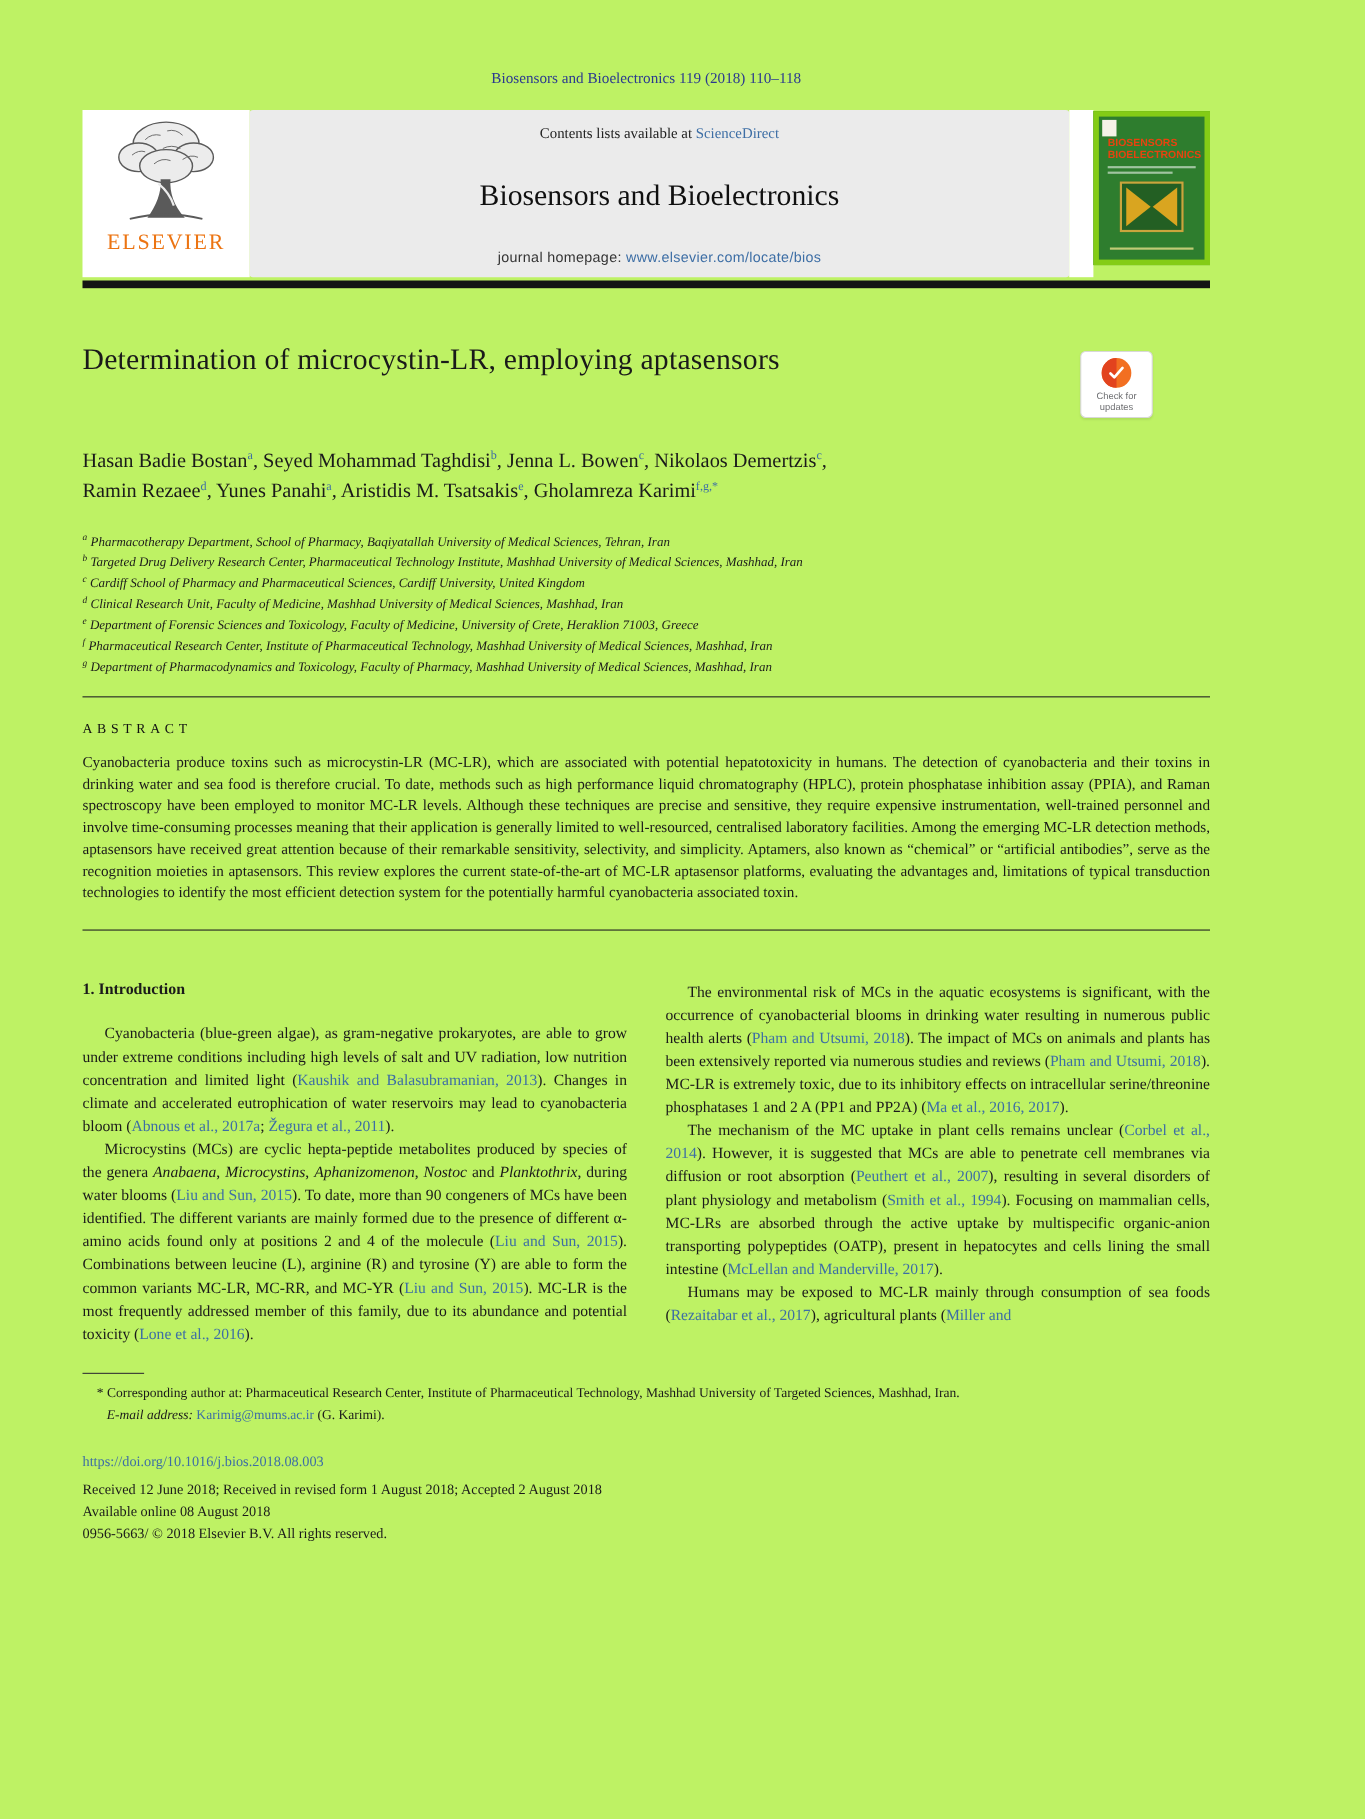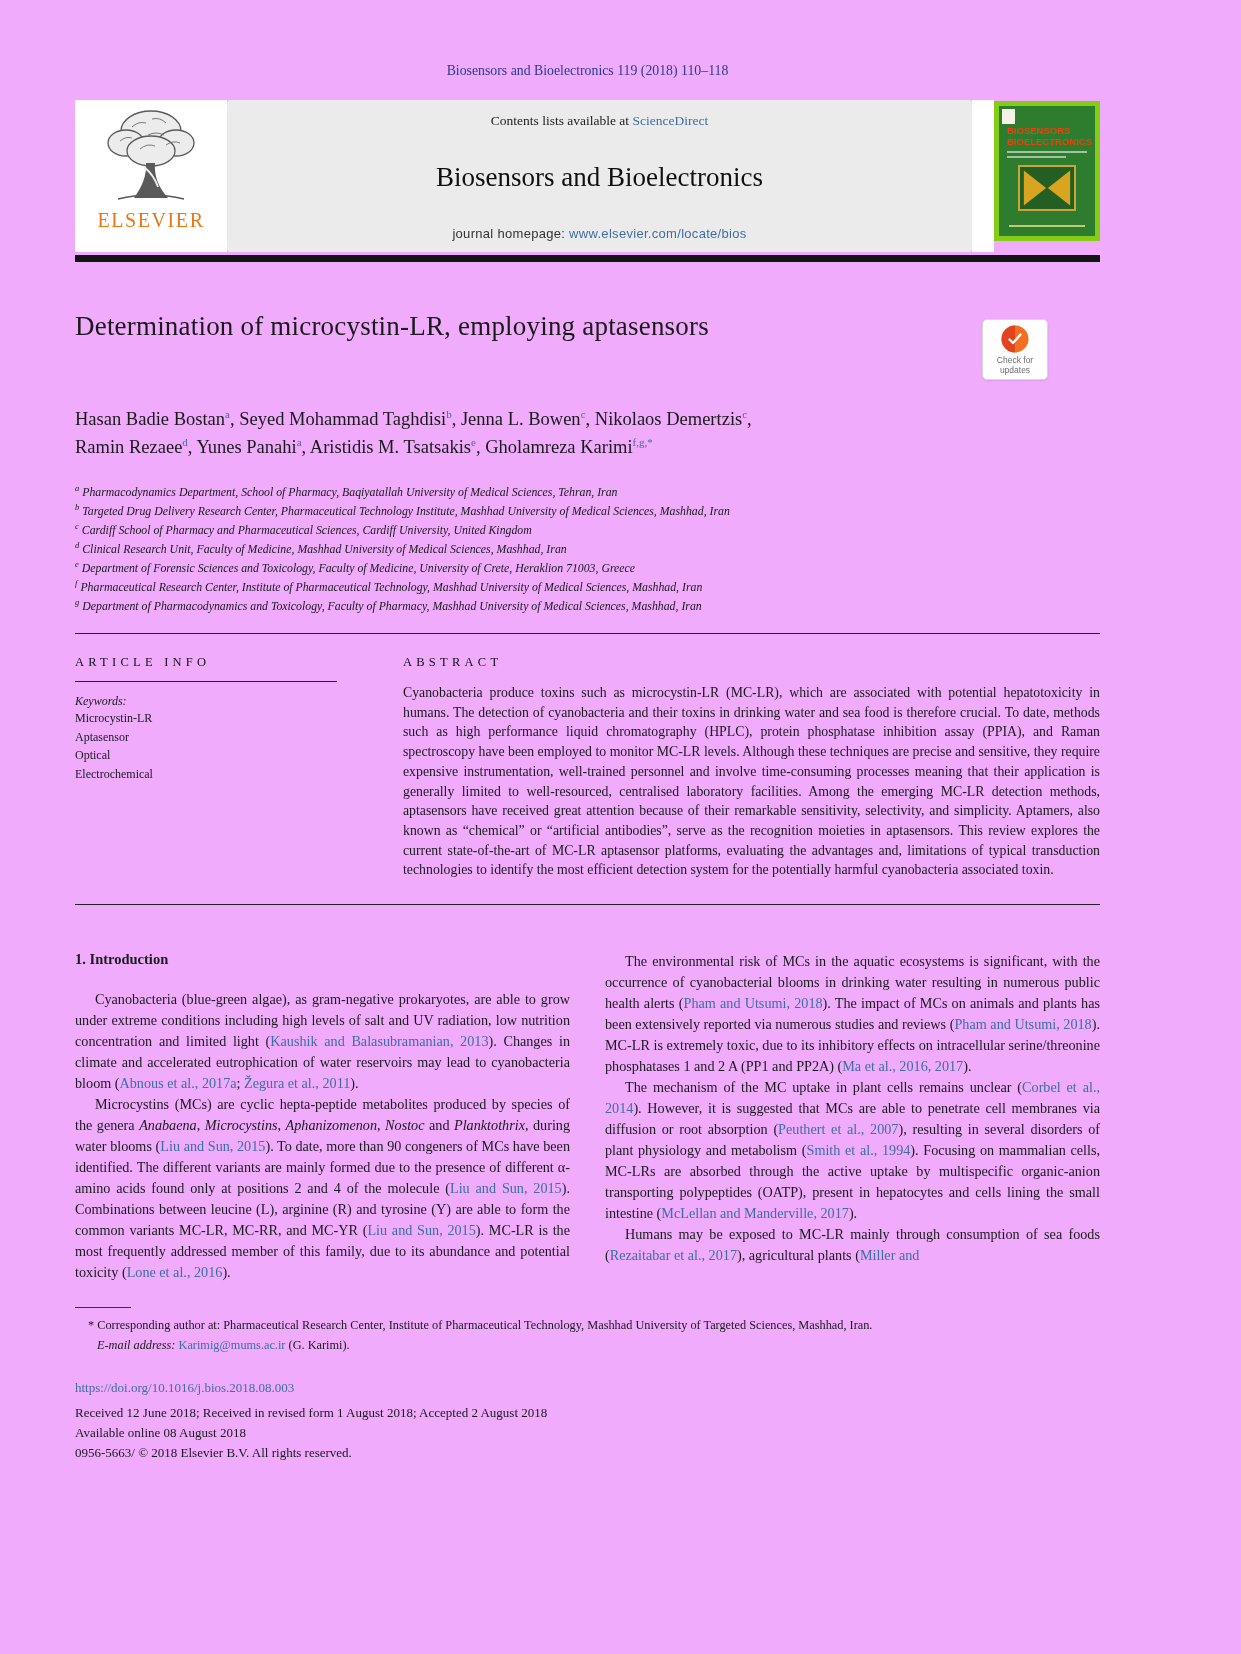--- a/index.html
+++ b/index.html
@@ -1,20 +1,20 @@
 <!DOCTYPE html>
 <html style="--link: #3d6ea5; --running-head: #2b3990; --elsevier-orange: #ec7412; --header-gray: #ebebeb; --cover-green: #2e7d2e; --cover-red: #e8430f; --bar-black: #141414;"><head>
 <meta charset="utf-8">
 <style>
   :root{
     --link:#3d6ea5; --running-head:#2b3990; --elsevier-orange:#ec7412;
     --header-gray:#ebebeb; --cover-green:#2e7d2e; --cover-red:#e8430f; --bar-black:#141414;
   }
   html,body{margin:0;padding:0;background:#ffffff;}
-  .page{width:1241px;height:1654px;background:#f0abfc;position:relative;
+  .page{width:1241px;height:1654px;background:#bef264;position:relative;
         font-family:"Liberation Serif",serif;color:#1a1a1a;overflow:hidden;}
   .content{position:absolute;left:75px;top:0;width:1025px;}
 
   .running-head{margin-top:63px;text-align:center;font-size:13.8px;color:var(--running-head,#2b3990);}
 
   .journal-header{margin-top:21px;display:flex;height:152px;}
   .h-logo{width:152px;background:#fff;display:flex;flex-direction:column;align-items:center;padding-top:5px;}
   .elsevier-word{font-size:20px;color:var(--elsevier-orange,#ec7412);letter-spacing:1.6px;margin-top:2px;font-weight:500;}
   .h-center{flex:1;background:var(--header-gray,#ebebeb);display:flex;flex-direction:column;align-items:center;
             justify-content:space-between;padding:13px 0 11px;border-radius:3px;}
@@ -148,43 +148,32 @@
         <div class="cb-text">
           <div>Check for</div>
           <div>updates</div>
         </div>
       </div>
     </div>
 
     <div class="authors"><span class="author-name">Hasan Badie Bostan</span><sup class="author-sup">a</sup><span class="author-tail">, </span><span class="author-name">Seyed Mohammad Taghdisi</span><sup class="author-sup">b</sup><span class="author-tail">, </span><span class="author-name">Jenna L. Bowen</span><sup class="author-sup">c</sup><span class="author-tail">, </span><span class="author-name">Nikolaos Demertzis</span><sup class="author-sup">c</sup><span class="author-tail">,</span><br><span class="author-name">Ramin Rezaee</span><sup class="author-sup">d</sup><span class="author-tail">, </span><span class="author-name">Yunes Panahi</span><sup class="author-sup">a</sup><span class="author-tail">, </span><span class="author-name">Aristidis M. Tsatsakis</span><sup class="author-sup">e</sup><span class="author-tail">, </span><span class="author-name">Gholamreza Karimi</span><sup class="author-sup">f,g,*</sup><span class="author-tail"></span></div>
 
     <div class="affiliations">
-        <div class="affil"><sup class="affil-sup">a</sup><span class="affil-text">Pharmacodynamics Department, School of Pharmacy, Baqiyatallah University of Medical Sciences, Tehran, Iran</span></div>
+        <div class="affil"><sup class="affil-sup">a</sup><span class="affil-text">Pharmacotherapy Department, School of Pharmacy, Baqiyatallah University of Medical Sciences, Tehran, Iran</span></div>
         <div class="affil"><sup class="affil-sup">b</sup><span class="affil-text">Targeted Drug Delivery Research Center, Pharmaceutical Technology Institute, Mashhad University of Medical Sciences, Mashhad, Iran</span></div>
         <div class="affil"><sup class="affil-sup">c</sup><span class="affil-text">Cardiff School of Pharmacy and Pharmaceutical Sciences, Cardiff University, United Kingdom</span></div>
         <div class="affil"><sup class="affil-sup">d</sup><span class="affil-text">Clinical Research Unit, Faculty of Medicine, Mashhad University of Medical Sciences, Mashhad, Iran</span></div>
         <div class="affil"><sup class="affil-sup">e</sup><span class="affil-text">Department of Forensic Sciences and Toxicology, Faculty of Medicine, University of Crete, Heraklion 71003, Greece</span></div>
         <div class="affil"><sup class="affil-sup">f</sup><span class="affil-text">Pharmaceutical Research Center, Institute of Pharmaceutical Technology, Mashhad University of Medical Sciences, Mashhad, Iran</span></div>
         <div class="affil"><sup class="affil-sup">g</sup><span class="affil-text">Department of Pharmacodynamics and Toxicology, Faculty of Pharmacy, Mashhad University of Medical Sciences, Mashhad, Iran</span></div>
       </div>
 
     <div class="rule top-meta"></div>
 
     <div class="meta-block">
-      <div class="info-col">
-        <div class="block-heading">ARTICLE INFO</div>
-        <div class="info-underline"></div>
-        <div class="kw-label">Keywords:</div>
-        <div class="kw-list">
-            <div class="kw">Microcystin-LR</div>
-            <div class="kw">Aptasensor</div>
-            <div class="kw">Optical</div>
-            <div class="kw">Electrochemical</div>
-          </div>
-      </div>
       <div class="abs-col">
         <div class="block-heading">ABSTRACT</div>
         <p class="abs-text">Cyanobacteria produce toxins such as microcystin-LR (MC-LR), which are associated with potential hepatotoxicity in humans. The detection of cyanobacteria and their toxins in drinking water and sea food is therefore crucial. To date, methods such as high performance liquid chromatography (HPLC), protein phosphatase inhibition assay (PPIA), and Raman spectroscopy have been employed to monitor MC-LR levels. Although these techniques are precise and sensitive, they require expensive instrumentation, well-trained personnel and involve time-consuming processes meaning that their application is generally limited to well-resourced, centralised laboratory facilities. Among the emerging MC-LR detection methods, aptasensors have received great attention because of their remarkable sensitivity, selectivity, and simplicity. Aptamers, also known as “chemical” or “artificial antibodies”, serve as the recognition moieties in aptasensors. This review explores the current state-of-the-art of MC-LR aptasensor platforms, evaluating the advantages and, limitations of typical transduction technologies to identify the most efficient detection system for the potentially harmful cyanobacteria associated toxin.</p>
       </div>
     </div>
 
     <div class="rule"></div>
 
     <div class="body-cols">
       <div class="col">

